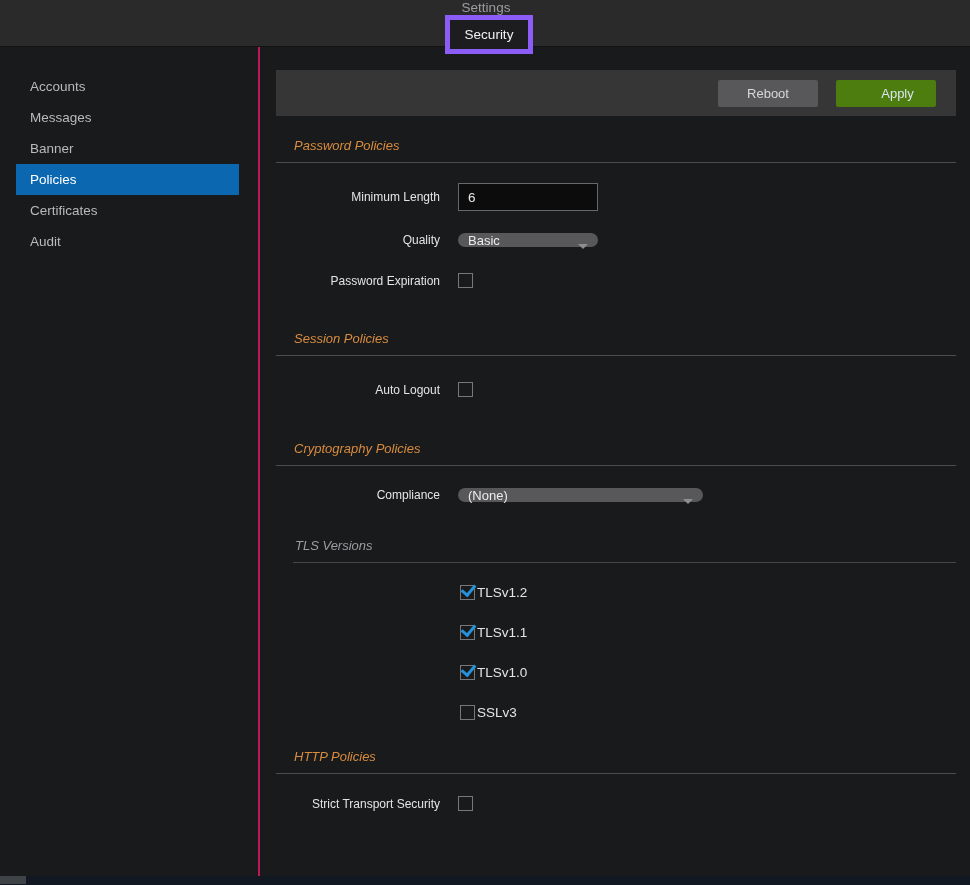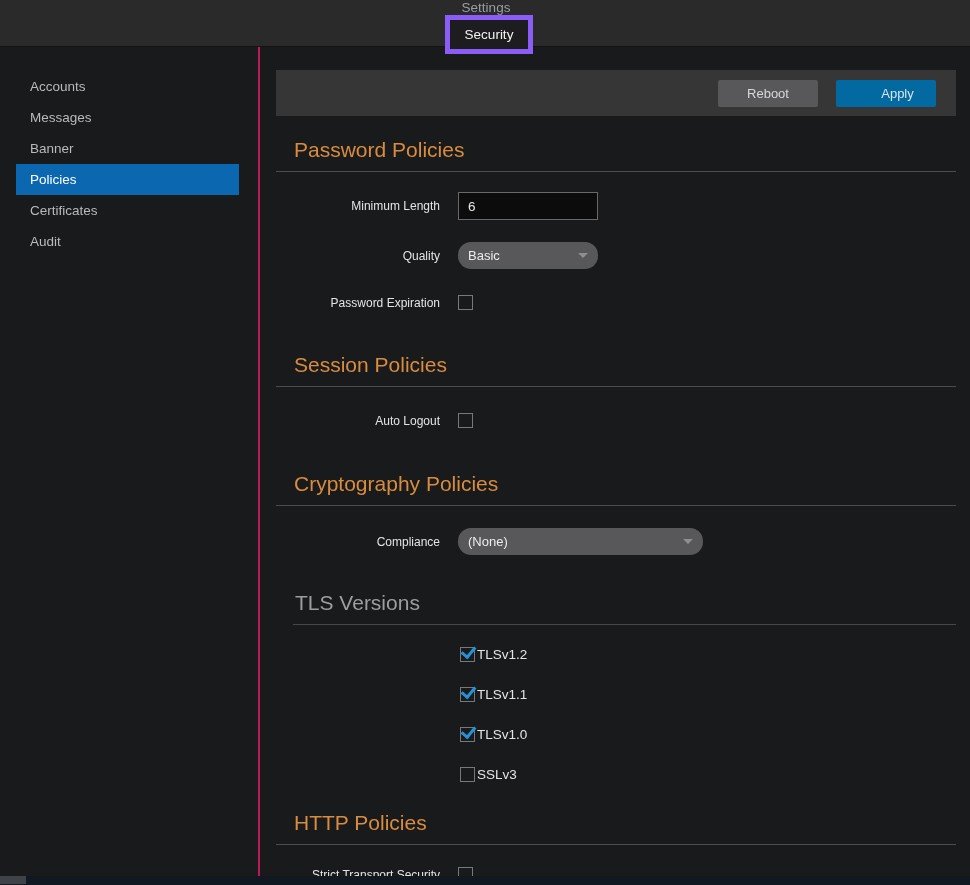--- a/index.html
+++ b/index.html
@@ -84,27 +84,28 @@
   .btn {
     width:100px;
     height:27px;
     border:none;
     border-radius:2px;
     font-size:13px;
     font-family:"Liberation Sans", sans-serif;
     cursor:pointer;
   }
   .btn-reboot { background:#58585a; color:#d8d8d9; }
-  .btn-apply  { background:#0369a1; color:#d9e4ee;padding-left:23px; }
+  .btn-apply  { background:#4d7c0f; color:#d9e4ee;padding-left:23px; }
 
   
   .section-title {
-    font-size:21px;
+    font-size:13px;
     color:#d98c3f;
     padding-left:18px;
+    font-style:italic;
   }
   .section-title.sub {
     color:#9c9da0;
     padding-left:19px;
   }
   .hr {
     height:1px;
     background:#4c4c4e;
     margin-top:9px;
   }
@@ -139,21 +140,21 @@
     height:28px;
     background:#0c0c0d;
     border:1px solid #69696b;
     color:#e8e8e8;
     font-size:13.5px;
     font-family:"Liberation Sans", sans-serif;
     padding-left:9px;
     outline:none;
   }
   .dropdown {
-    height:27px;
+    height:14px;
     background:#58585a;
     border-radius:13px;
     display:flex;
     align-items:center;
     padding:0 10px;
     font-size:13px;
     color:#ececed;
     cursor:pointer;
     position:relative;
   }

